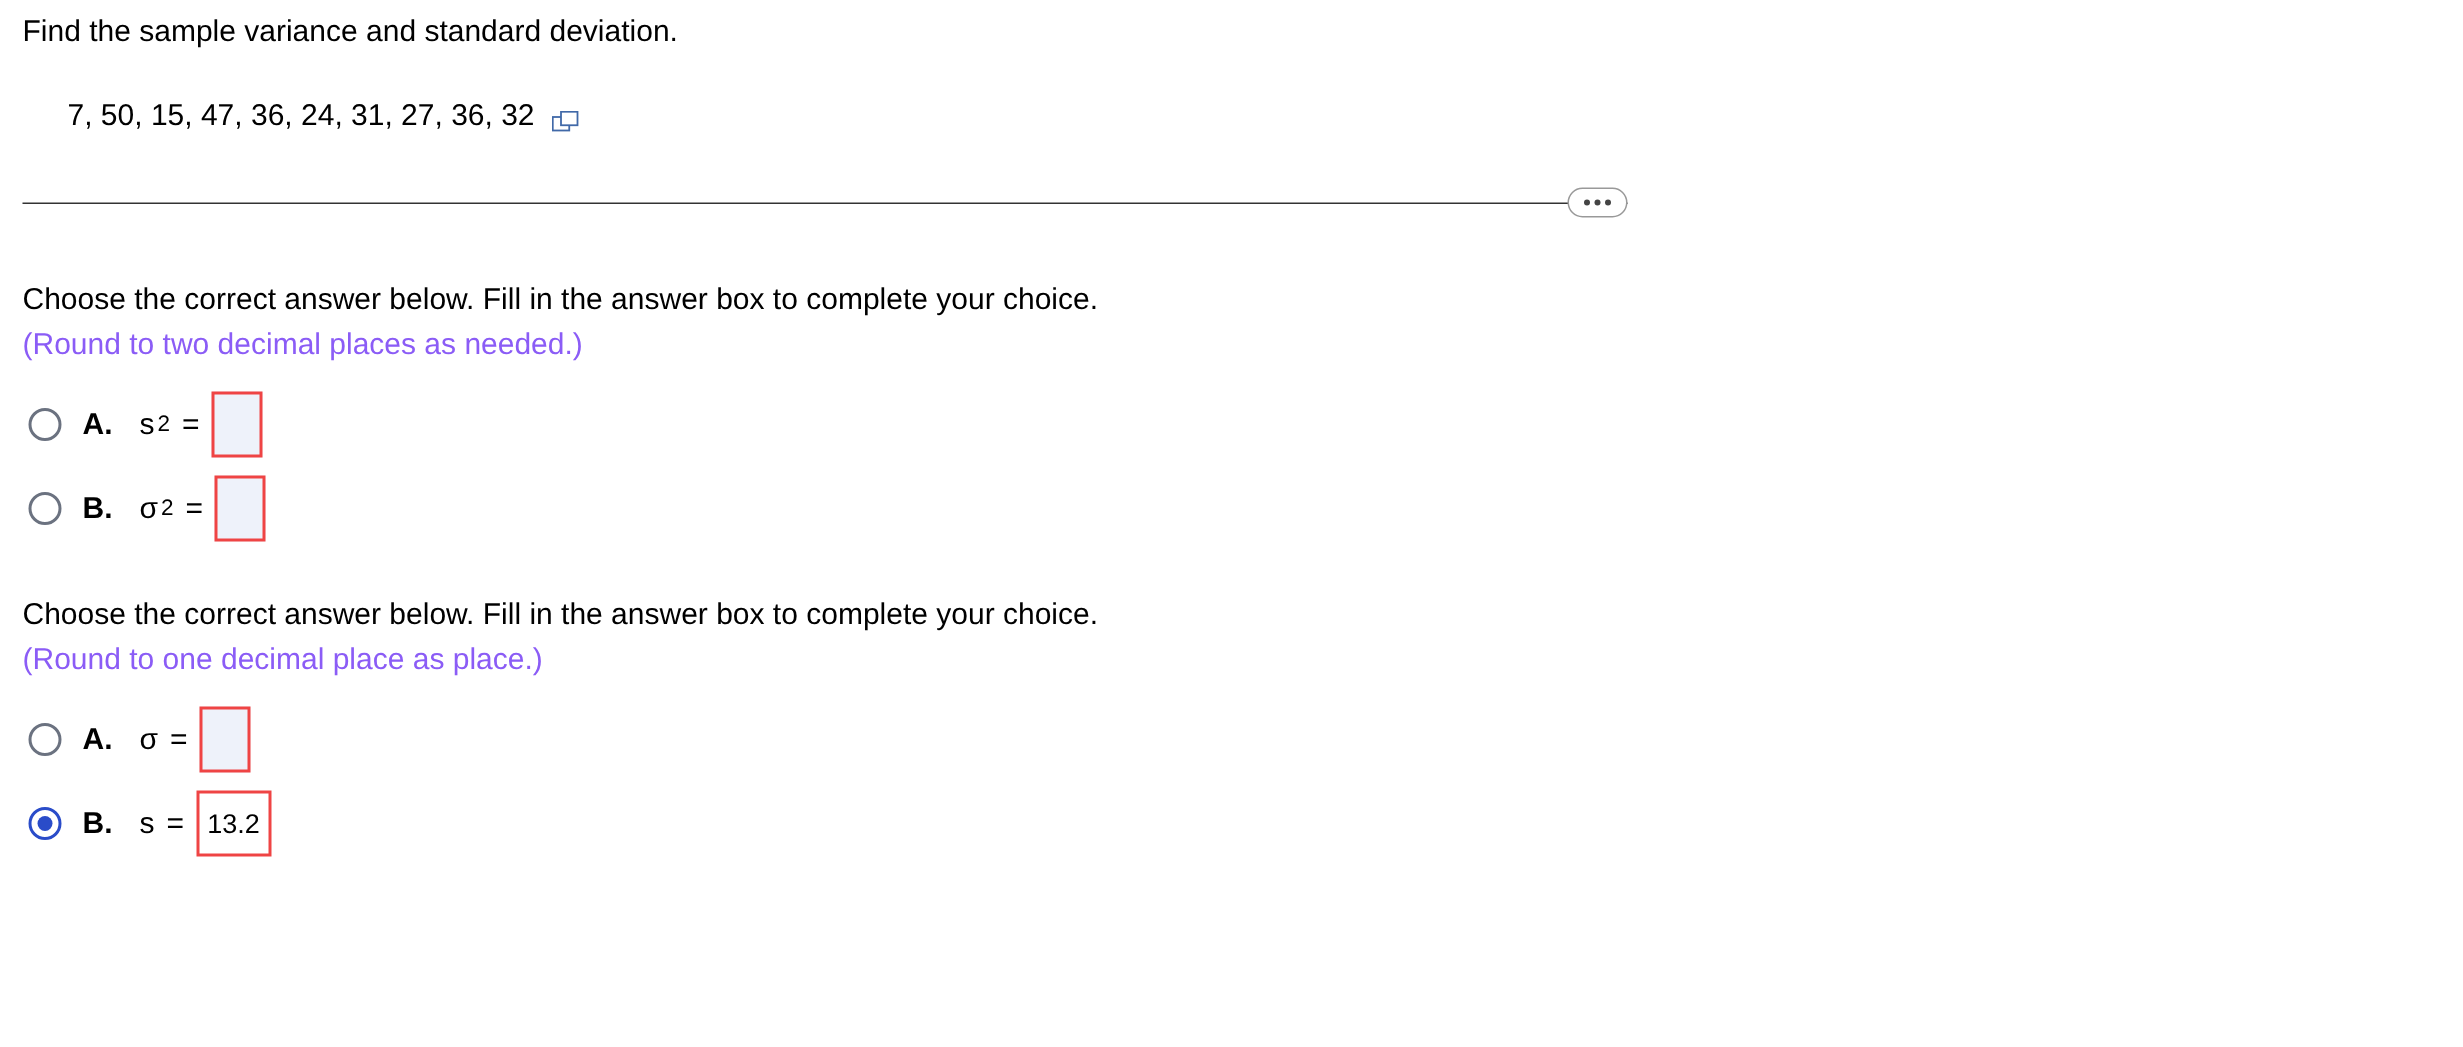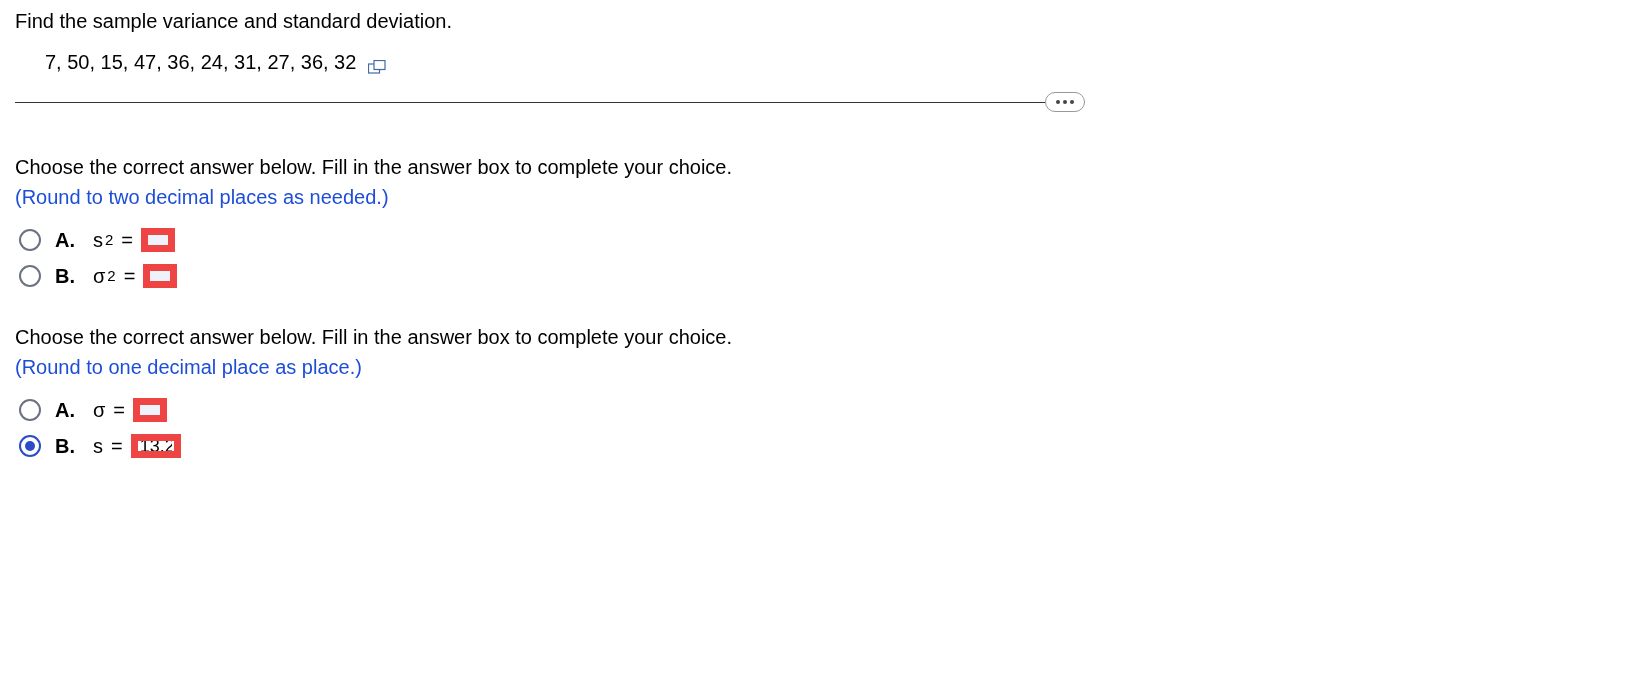--- a/index.html
+++ b/index.html
@@ -9,25 +9,25 @@
     }
     body {
       font-family: Arial, Helvetica, sans-serif;
       font-size: 20px;
       color: #000;
       background: #fff;
       padding: 10px 15px;
       width: 1642px;
     }
     .question-text {
-      margin-bottom: 18px;
+      margin-bottom: 33px;
     }
     .data-row {
       padding-left: 30px;
-      margin-bottom: 18px;
+      margin-bottom: 36px;
       display: flex;
       align-items: center;
       gap: 12px;
     }
     .copy-icon {
       width: 18px;
       height: 14px;
       position: relative;
       display: inline-block;
       cursor: pointer;
@@ -66,21 +66,21 @@
     .more-pill .dot {
       width: 4px;
       height: 4px;
       border-radius: 50%;
       background: #444;
     }
     .instruction {
       line-height: 1.5;
     }
     .rounding-hint {
-      color: #1d4ed8;
+      color: #8b5cf6;
       margin-top: 28px;
     }
     .choice-group {
       margin-top: 10px;
       margin-bottom: 28px;
     }
     .choice-row {
       display: flex;
       align-items: center;
       padding: 6px 0 6px 4px;
@@ -124,24 +124,24 @@
     .sup {
       font-size: 0.75em;
       vertical-align: super;
       line-height: 0;
       margin-left: -2px;
     }
     .eq {
       margin: 0 4px;
     }
     .answer-box {
-      border: 7px solid #ef4444;
+      border: 2px solid #ef4444;
       background: #f3f6fc;
       width: 34px;
-      height: 24px;
+      height: 44px;
       font-size: 18px;
       text-align: center;
       padding: 2px;
       outline: none;
     }
     .answer-box.disabled {
       background: #eef2fa;
       color: #000;
     }
     .answer-box.filled {

